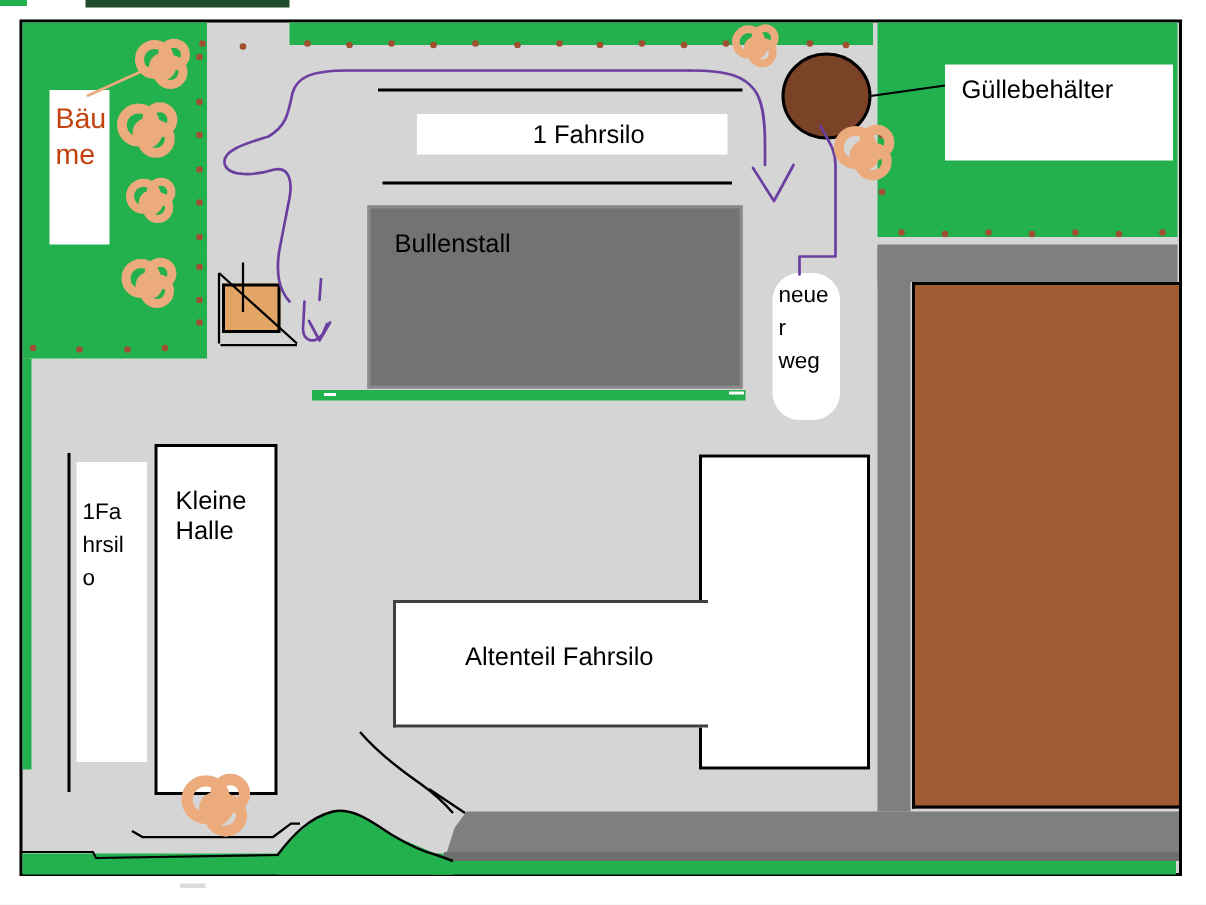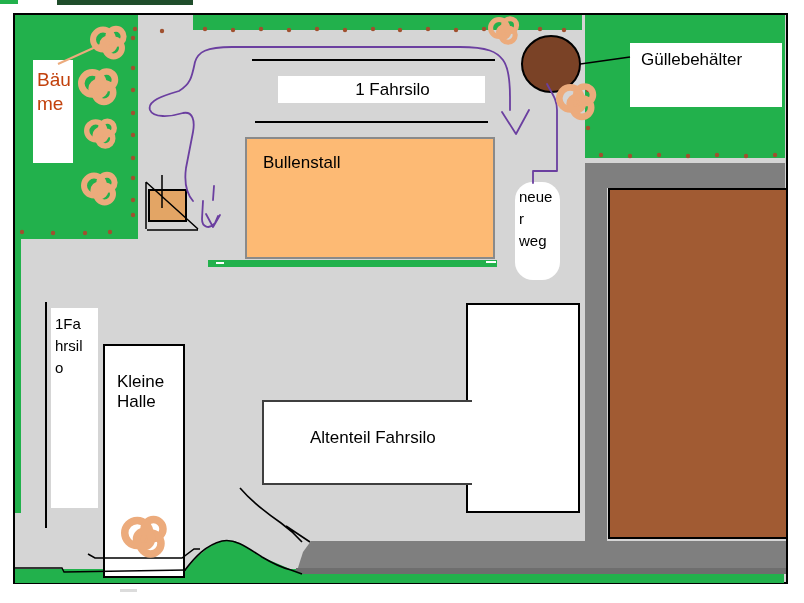--- a/index.html
+++ b/index.html
@@ -27,31 +27,31 @@
   
   #edge-green{left:0;top:0;width:18px;height:4px;background:#22B14C;}
   #edge-dark{left:57px;top:0;width:136px;height:5px;background:#1F4D2B;}
   #stray-dash{left:120px;top:589px;width:17px;height:3px;background:#DCDCDC;}
   .lbl{position:absolute;background:#fff;color:#000;font-size:17px;line-height:1.25;
        white-space:pre-line;box-sizing:border-box;z-index:2;}
   #lbl-baeume{left:33px;top:60px;width:40px;height:103px;color:#c2410c;font-size:19px;
               padding:8px 0 0 4px;}
   #lbl-fahrsilo-top{left:278px;top:76px;width:207px;height:27px;padding:3px 0 0 22px;text-align:center;}
   #lbl-mistplatz{left:138px;top:123px;width:80px;height:50px;padding:2px 0 0 2px;}
-  #bld-bullenstall{left:245px;top:137px;width:250px;height:122px;background:#fdba74;
+  #bld-bullenstall{left:245px;top:137px;width:250px;height:122px;background:#737373;
                    border:2px solid #8a8a8a;box-sizing:border-box;padding:14px 0 0 16px;
                    font-size:17px;z-index:2;position:absolute;}
   #lbl-guelle{left:630px;top:43px;width:152px;height:64px;padding:6px 0 0 11px;}
   #lbl-neuerweg{left:515px;top:182px;width:45px;height:98px;font-size:15px;
                 padding:4px 0 0 4px;line-height:1.45;border-radius:18px;}
   #lbl-fahrsilo-left{left:51px;top:308px;width:47px;height:200px;font-size:15px;
-                     padding:5px 0 0 4px;line-height:1.45;}
+                     padding:23px 0 0 4px;line-height:1.45;}
   #bld-kleine-halle{left:103px;top:296px;width:82px;height:234px;background:#fff;
                     border:2px solid #000;box-sizing:border-box;padding:26px 0 0 12px;
-                    font-size:17px;white-space:pre-line;z-index:2;position:absolute;margin-top:48px;}
+                    font-size:17px;white-space:pre-line;z-index:2;position:absolute;}
   #bld-altenteil-v{left:466px;top:303px;width:114px;height:210px;background:#fff;
                    border:2px solid #000;box-sizing:border-box;z-index:2;position:absolute;}
   #bld-altenteil-h{left:262px;top:400px;width:210px;height:85px;background:#fff;
                    border:2px solid #3f3f3f;border-right:none;box-sizing:border-box;
                    padding:26px 0 0 46px;font-size:17px;z-index:3;position:absolute;}
   
   #deco{position:absolute;left:0;top:0;width:804px;height:603px;z-index:4;
         pointer-events:none;}
   
   #mist-square{left:148px;top:189px;width:39px;height:33px;background:#E3A565;

